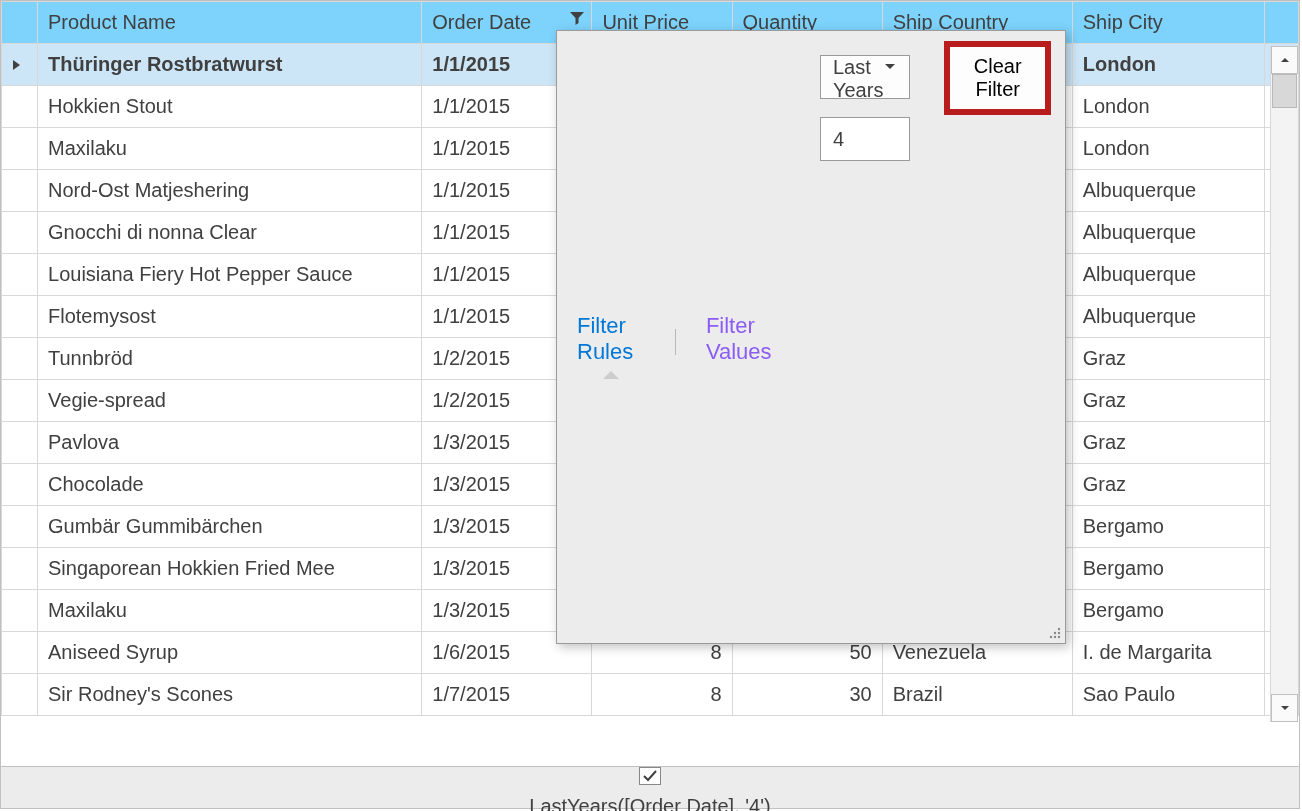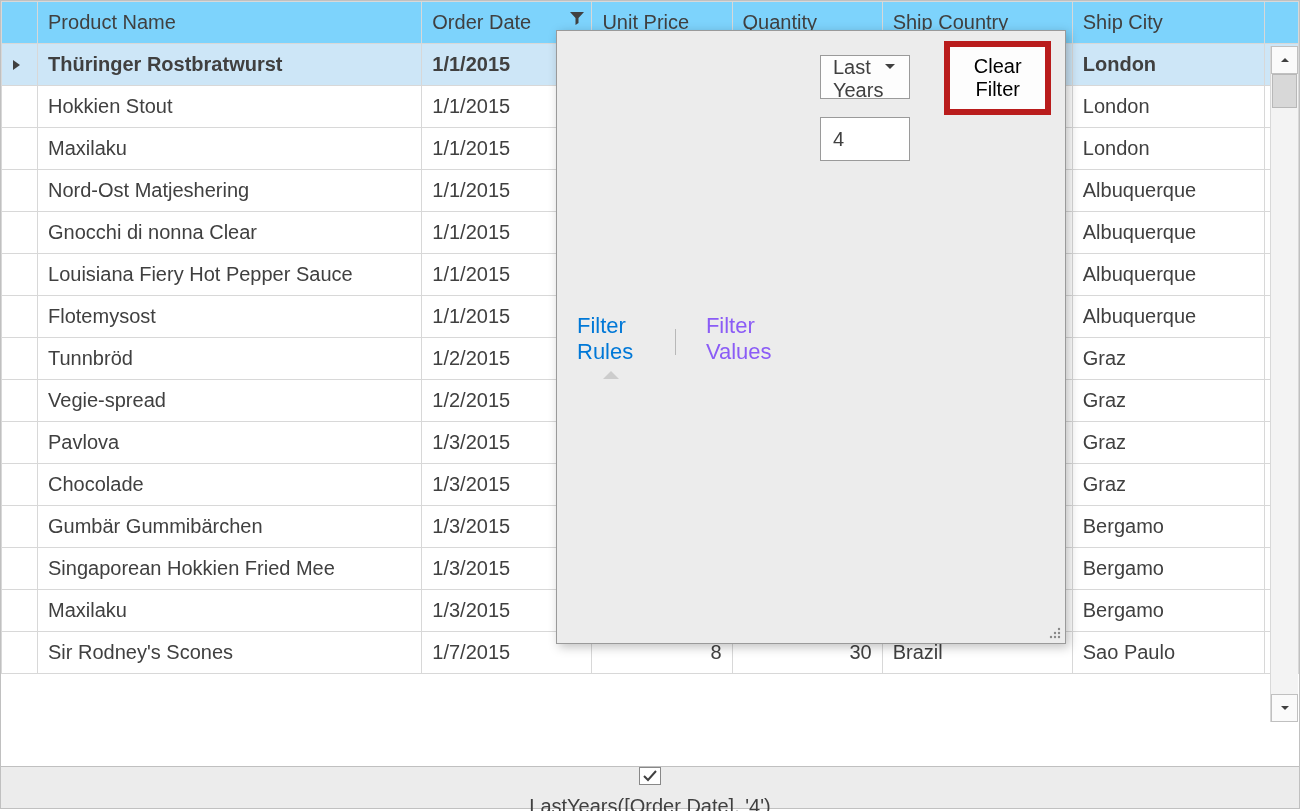--- a/index.html
+++ b/index.html
@@ -352,20 +352,30 @@
             <td class="col-spacer"></td>
           </tr>
           <tr>
             <td class="row-indicator"></td>
             <td class="col-product">Maxilaku</td>
             <td class="col-date">1/3/2015</td>
             <td class="col-price num"></td>
             <td class="col-qty num"></td>
             <td class="col-country"></td>
             <td class="col-city">Bergamo</td>
+            <td class="col-spacer"></td>
+          </tr>
+          <tr>
+            <td class="row-indicator"></td>
+            <td class="col-product">Aniseed Syrup</td>
+            <td class="col-date">1/6/2015</td>
+            <td class="col-price num">8</td>
+            <td class="col-qty num">50</td>
+            <td class="col-country">Venezuela</td>
+            <td class="col-city">I. de Margarita</td>
             <td class="col-spacer"></td>
           </tr>
           <tr>
             <td class="row-indicator"></td>
             <td class="col-product">Sir Rodney's Scones</td>
             <td class="col-date">1/7/2015</td>
             <td class="col-price num">8</td>
             <td class="col-qty num">30</td>
             <td class="col-country">Brazil</td>
             <td class="col-city">Sao Paulo</td>

